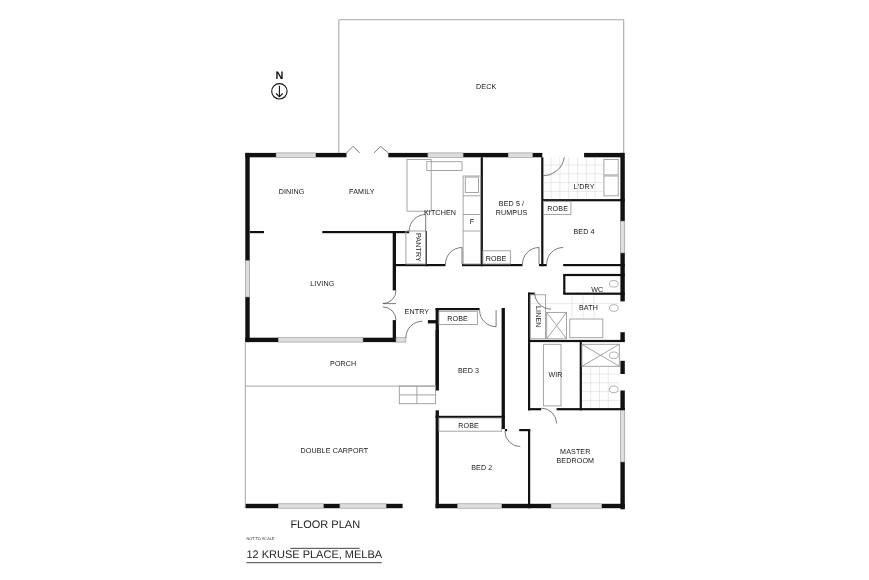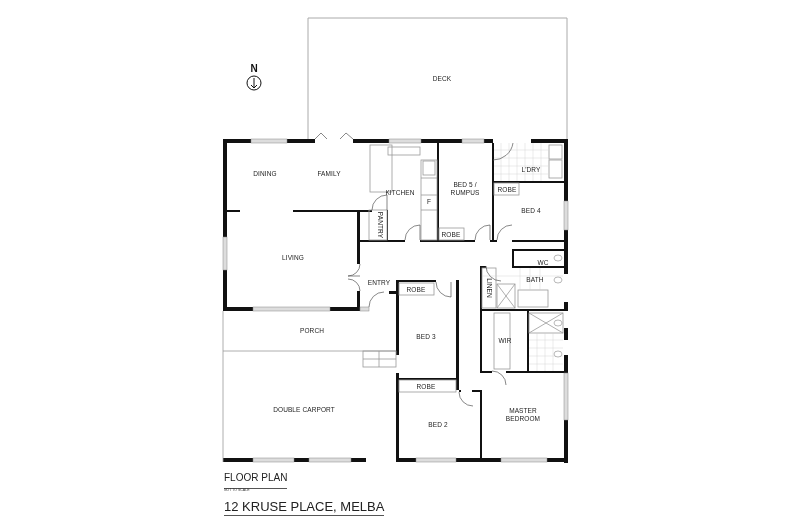--- a/index.html
+++ b/index.html
@@ -1,22 +1,22 @@
 <!DOCTYPE html>
 <html><head>
 <meta charset="utf-8">
 <style>
   html, body { margin: 0; padding: 0; background: #ffffff; }
   body { width: 790px; height: 527px; position: relative; overflow: hidden; font-family: "Liberation Sans", sans-serif; }
   #plan { position: absolute; left: 0; top: 0; }
   .room-label { font-family: "Liberation Sans", sans-serif; font-size: 6.5px; fill: #222; text-anchor: middle; letter-spacing: 0.1px; }
   .title-block { position: absolute; left: 224px; color: #222; font-family: "Liberation Sans", sans-serif; }
-  .fp-title { top: 472px; font-size: 10px; border-bottom: 1px solid #555; padding-bottom: 5px; display: inline-block; }
+  .fp-title { top: 472px; font-size: 10px; border-bottom: 1px solid #555; padding-bottom: 15px; display: inline-block; margin-left: 40px; }
   .fp-sub { top: 488px; font-size: 3.5px; color: #333; }
-  .fp-addr { top: 499px; font-size: 13px; border-bottom: 1px solid #555; padding-bottom: 1px; display: inline-block; }
+  .fp-addr { top: 499px; font-size: 10px; border-bottom: 1px solid #555; padding-bottom: 1px; display: inline-block; }
 </style>
 </head>
 <body>
 
 <svg id="plan" width="790" height="527" viewBox="0 0 790 527" xmlns="http://www.w3.org/2000/svg">
 
   <g>
     <text x="254" y="72" font-family="Liberation Sans, sans-serif" font-size="10" font-weight="bold" text-anchor="middle" fill="#111">N</text>
     <circle cx="254" cy="83" r="7" fill="none" stroke="#111" stroke-width="1"></circle>
     <line x1="254" y1="78" x2="254" y2="88" stroke="#111" stroke-width="1"></line>

